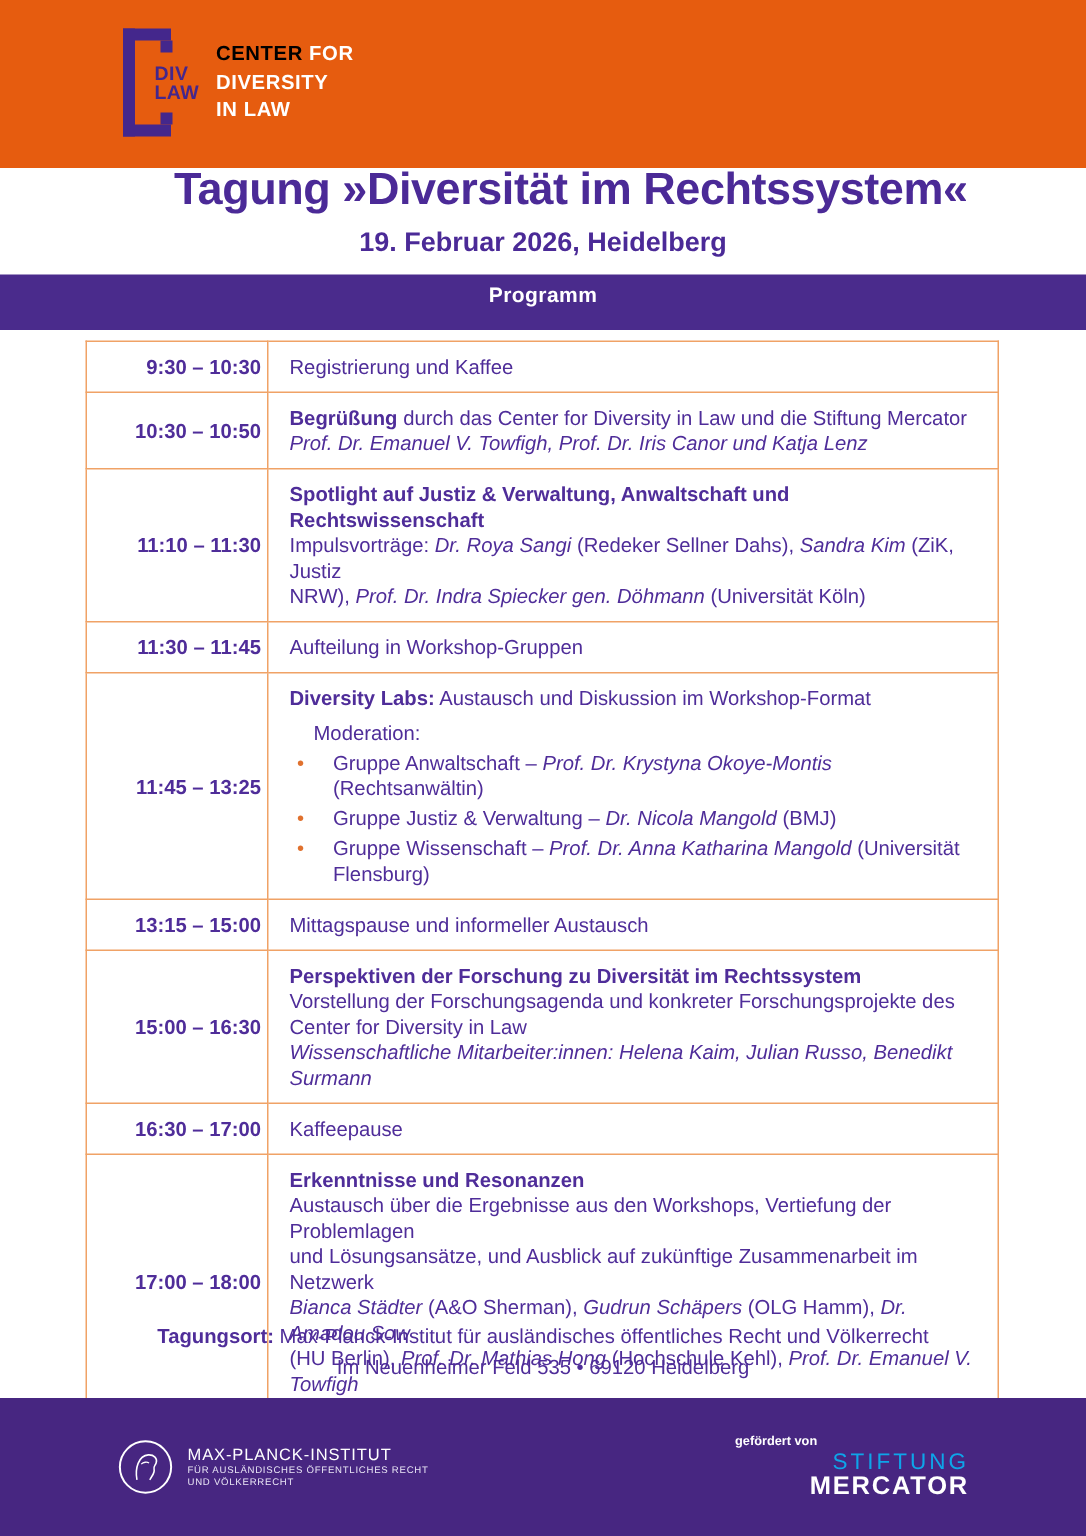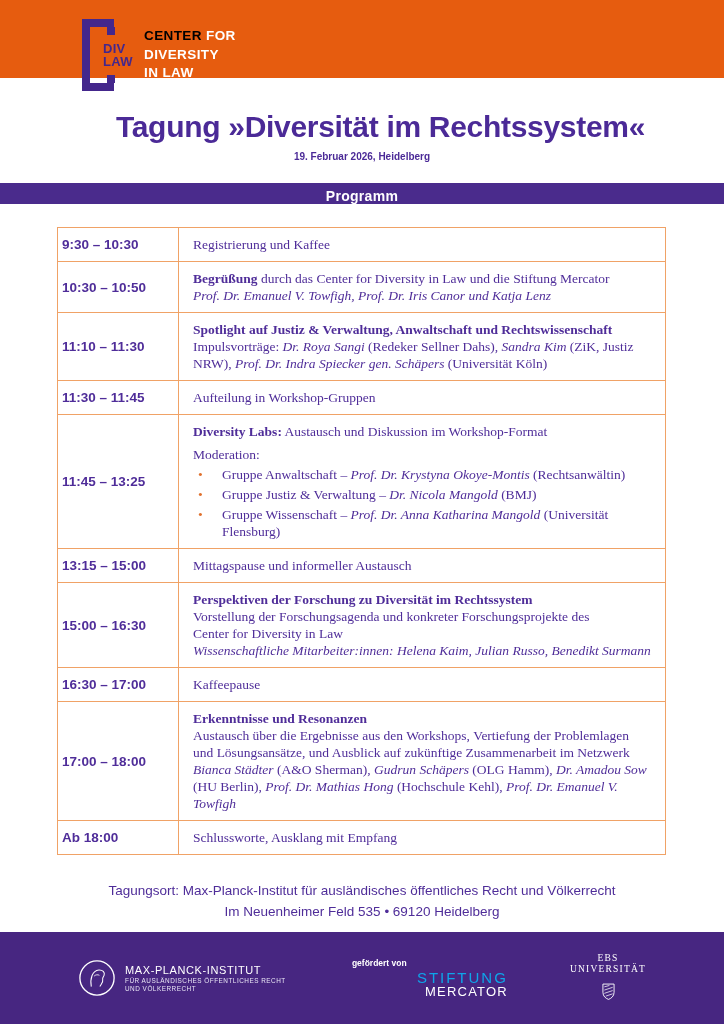--- a/index.html
+++ b/index.html
@@ -3,92 +3,92 @@
 <meta charset="utf-8">
 <style>
   html,body{margin:0;padding:0;}
   body{background:#9e9e9e;font-family:"Liberation Sans", sans-serif;}
   .page{
     position:relative;width:724px;height:1024px;margin:0 auto;
     background:#ffffff;overflow:hidden;
   }
 
   
-  .topband{position:absolute;top:0;left:0;width:100%;height:78px;background:#E65C0F;}
+  .topband{position:absolute;top:0;left:0;width:100%;height:112px;background:#E65C0F;}
   .logo{position:absolute;left:82px;top:19px;display:flex;align-items:center;}
   .bracket{
     position:relative;width:24px;height:56px;
     border-left:8px solid #44278C;border-top:8px solid #44278C;border-bottom:8px solid #44278C;
   }
   .bracket::before{content:"";position:absolute;top:0;right:-1px;width:8px;height:8px;background:#44278C;}
   .bracket::after{content:"";position:absolute;bottom:0;right:-1px;width:8px;height:8px;background:#44278C;}
   .divlaw{
     position:absolute;left:13px;top:50%;transform:translateY(-50%);
     font-size:13px;line-height:13px;font-weight:700;color:#44278C;letter-spacing:0.3px;white-space:nowrap;
   }
   .logotype{margin-left:30px;font-size:13.5px;line-height:18.5px;font-weight:700;color:#ffffff;letter-spacing:0.4px;}
   .logotype .accent{color:#000000;}
 
   
   .titleblock{position:absolute;top:94px;left:0;width:100%;text-align:center;}
   .titleblock h1{
     margin:16px 0 0 0;font-size:30px;line-height:34px;font-weight:700;
     color:#4B2A97;letter-spacing:-0.3px;padding-left:37px;
   }
-  .subtitle{margin-top:7px;font-size:10px;font-weight:700;color:#4B2A97;}
+  .subtitle{margin-top:7px;font-size:18px;font-weight:700;color:#4B2A97;}
 
   
   .programbar{
-    position:absolute;top:183px;left:0;width:100%;height:21px;line-height:27px;
+    position:absolute;top:183px;left:0;width:100%;height:37px;line-height:27px;
     background:#4A2B8C;color:#ffffff;text-align:center;font-size:14px;font-weight:700;letter-spacing:0.3px;
   }
 
   
   table.program{
     position:absolute;top:227px;left:57px;width:609px;
     border-collapse:collapse;table-layout:fixed;
   }
   table.program, table.program td{border:1.5px solid #F0A266;}
   td.time{
-    width:112px;text-align:left;vertical-align:middle;
+    width:112px;text-align:right;vertical-align:middle;
     font-size:13.5px;font-weight:700;color:#4F2D99;padding:8px 4px;
   }
   td.desc{
     vertical-align:middle;padding:8px 12px 8px 14px;
-    font-size:13.5px;line-height:17px;color:#4F2D99;font-family:Liberation Serif, serif;
+    font-size:13.5px;line-height:17px;color:#4F2D99;
   }
   td.desc .line{margin:0;}
-  td.desc .line.para{margin-top:6px;}
+  td.desc .line.para{margin-top:6px;margin-left:16px;}
   td.desc .line.bullet{display:flex;margin-top:3px;}
   td.desc .dot{flex:0 0 24px;padding-left:5px;color:#E0712E;font-size:13.5px;}
   .b{font-weight:700;}
   .i{font-style:italic;}
 
   
   .venue{
     position:absolute;top:880px;left:0;width:100%;text-align:center;
     font-size:13.5px;line-height:21px;color:#4F2D99;font-weight:400;
   }
-  .venue .b{font-weight:400;margin-top:24px;}
+  .venue .b{font-weight:700;margin-top:24px;}
 
   
   .footband{
     position:absolute;bottom:0;left:0;width:100%;height:92px;background:#472681;
     display:flex;align-items:center;justify-content:space-between;
     padding:0 78px;box-sizing:border-box;color:#ffffff;
   }
   .mpi{display:flex;align-items:center;}
   .mpi svg{width:38px;height:38px;flex:0 0 auto;}
   .mpi-text{margin-left:9px;}
   .mpi-name{font-size:11px;font-weight:400;letter-spacing:0.6px;line-height:13px;}
   .mpi-sub{font-size:6.4px;letter-spacing:0.5px;line-height:8px;color:#E8E4F5;}
   .mercator{width:160px;}
   .gef{font-size:8.5px;font-weight:700;text-align:left;margin-left:4px;}
   .stiftung{font-size:15px;font-weight:400;letter-spacing:2px;color:#0ea5e9;text-align:right;margin-top:1px;}
-  .mercbold{font-size:13px;font-weight:400;letter-spacing:1.2px;text-align:right;margin-top:-2px;}
+  .mercbold{font-size:17px;font-weight:700;letter-spacing:1.2px;text-align:right;margin-top:-2px;}
   .ebs{text-align:center;font-family:"Liberation Serif", serif;}
   .ebs-line{font-size:9.5px;letter-spacing:1.2px;line-height:11.5px;}
   .ebs svg{margin-top:7px;width:13px;height:17px;}
 </style>
 </head>
 <body>
 
 <div class="page">
 
   <div class="topband">
@@ -126,21 +126,21 @@
           <td class="desc">
             <div class="line"><span><span class="b">Begrüßung</span><span> durch das Center for Diversity in Law und die Stiftung Mercator</span></span></div>
             <div class="line"><span><span class="i">Prof. Dr. Emanuel V. Towfigh, Prof. Dr. Iris Canor und Katja Lenz</span></span></div>
           </td>
         </tr>
         <tr>
           <td class="time">11:10 – 11:30</td>
           <td class="desc">
             <div class="line"><span><span class="b">Spotlight auf Justiz &amp; Verwaltung, Anwaltschaft und Rechtswissenschaft</span></span></div>
             <div class="line"><span><span>Impulsvorträge: </span><span class="i">Dr. Roya Sangi</span><span> (Redeker Sellner Dahs), </span><span class="i">Sandra Kim</span><span> (ZiK, Justiz</span></span></div>
-            <div class="line"><span><span>NRW), </span><span class="i">Prof. Dr. Indra Spiecker gen. Schäpers</span><span> (Universität Köln)</span></span></div>
+            <div class="line"><span><span>NRW), </span><span class="i">Prof. Dr. Indra Spiecker gen. Döhmann</span><span> (Universität Köln)</span></span></div>
           </td>
         </tr>
         <tr>
           <td class="time">11:30 – 11:45</td>
           <td class="desc">
             <div class="line"><span><span>Aufteilung in Workshop-Gruppen</span></span></div>
           </td>
         </tr>
         <tr>
           <td class="time">11:45 – 13:25</td>
@@ -219,23 +219,15 @@
         <div class="mpi-sub">UND VÖLKERRECHT</div>
       </div>
     </div>
 
     <div class="mercator">
       <div class="gef">gefördert von</div>
       <div class="stiftung">STIFTUNG</div>
       <div class="mercbold">MERCATOR</div>
     </div>
 
-    <div class="ebs">
-      <div class="ebs-line">EBS</div>
-      <div class="ebs-line">UNIVERSITÄT</div>
-      <svg viewBox="0 0 14 18" aria-hidden="true">
-        <path d="M1 1 H13 V10 C13 14 10 16.5 7 17.5 C4 16.5 1 14 1 10 Z" fill="none" stroke="#ffffff" stroke-width="1"></path>
-        <path d="M2.5 4 L8 2.5 M2.5 7.5 L11.5 4.5 M2.5 11 L11.5 8 M4 14 L11.5 11.5" stroke="#ffffff" stroke-width="0.8"></path>
-      </svg>
-    </div>
   </div>
 
 </div>
 
 </body></html>

